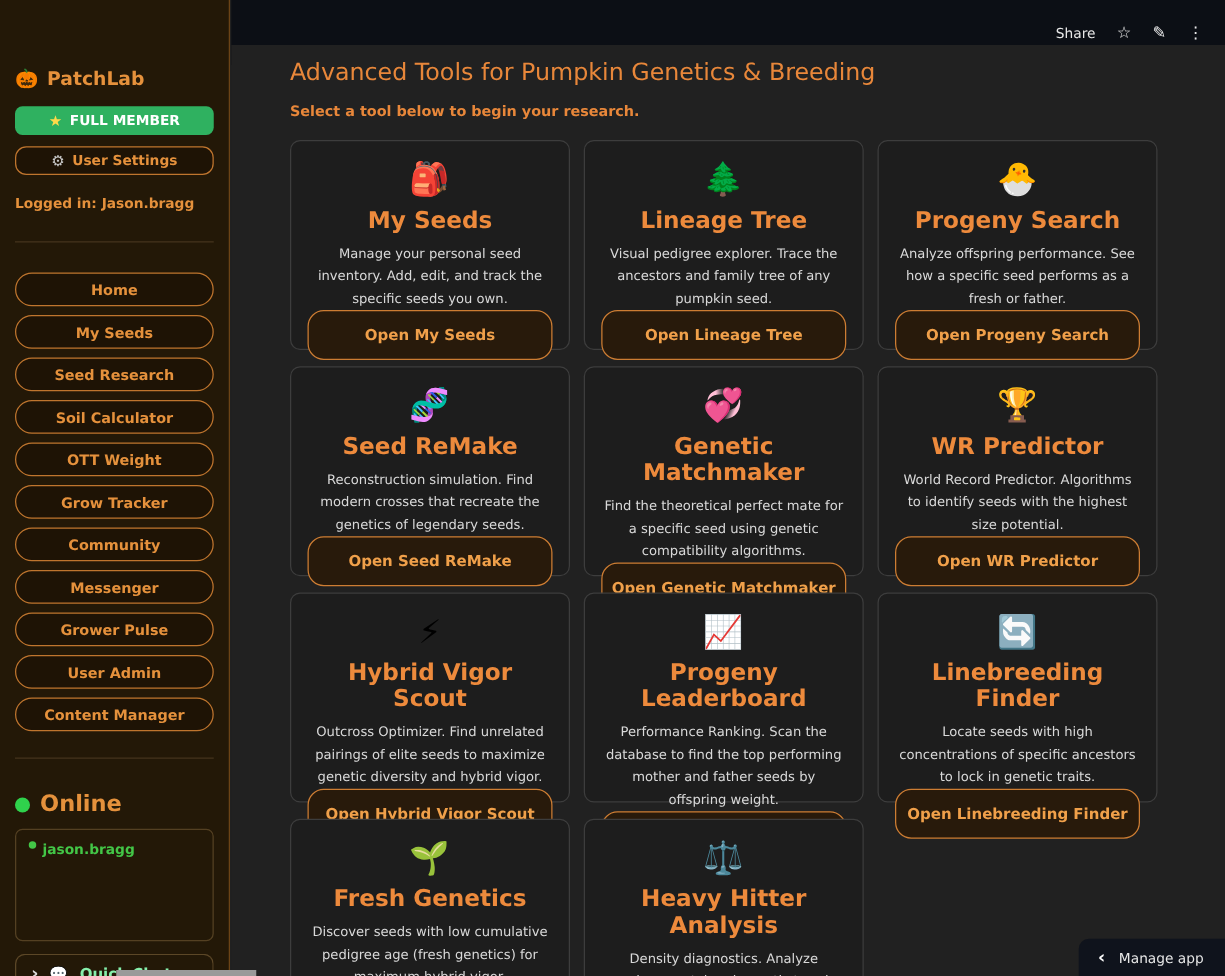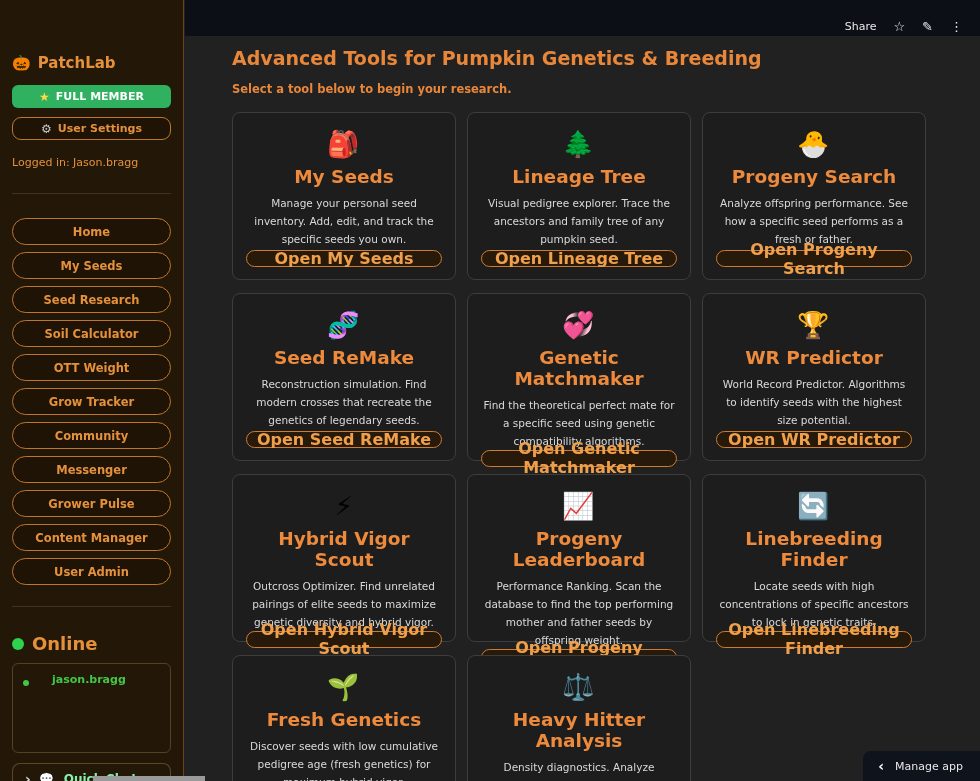--- a/index.html
+++ b/index.html
@@ -13,64 +13,64 @@
     color:#e5913c; font-weight:bold; font-size:15px; }
   .logo-emoji { font-size:15px; }
   .badge-btn { margin-top:13px; height:23px; width:100%; background:#2fb160;
     border:none; border-radius:6px; color:#ffffff; font-weight:bold; font-size:11px;
     display:flex; align-items:center; justify-content:center; gap:6px; cursor:pointer; }
   .badge-star { color:#ffd94a; font-size:12px; }
   .settings-btn { margin-top:9px; height:23px; width:100%; background:#1e1305;
     border:1px solid #bf752e; border-radius:9px; color:#e5913c; font-weight:bold;
     font-size:11px; display:flex; align-items:center; justify-content:center; gap:6px; cursor:pointer; }
   .gear { color:#c9c9c9; font-size:12px; }
-  .logged-in { margin-top:16px; color:#e5913c; font-weight:normal; font-size:11px; }
+  .logged-in { margin-top:16px; color:#e5913c; font-weight:bold; font-size:11px; }
   .divider { margin-top:24px; border-top:1px solid rgba(220,180,130,0.18); }
   .nav { margin-top:24px; }
   .nav-btn { height:27px; width:100%; background:#1e1305; border:1px solid #bf752e;
     border-radius:14px; color:#e5913c; font-weight:bold; font-size:11.5px;
     display:flex; align-items:center; justify-content:center; margin-bottom:7px; cursor:pointer; }
   .divider2 { margin-top:21px; border-top:1px solid rgba(220,180,130,0.18); }
   .online-row { margin-top:26px; display:flex; align-items:center; gap:8px; }
   .online-dot { width:12px; height:12px; border-radius:50%; background:#2fd24c; }
   .online-label { color:#e5913c; font-weight:bold; font-size:18px; }
   .users-box { margin-top:9px; height:90px; border:1px solid rgba(200,160,100,0.3);
     border-radius:6px; padding:9px 10px; }
-  .user-row { display:flex; align-items:flex-end; gap:23px; color:#43c647;
+  .user-row { display:flex; align-items:flex-start; gap:5px; color:#43c647;
     font-weight:bold; font-size:11px; }
   .user-dot { width:6px; height:6px; border-radius:50%; background:#43c647; }
   .quickchat { margin-top:10px; height:30px; border:1px solid rgba(200,160,100,0.35);
     border-bottom:none; border-radius:8px 8px 0 0; display:flex; align-items:center;
     gap:9px; padding-left:12px; cursor:pointer; }
   .qc-chevron { color:#dddddd; font-size:14px; font-weight:bold; }
   .qc-icon { font-size:12px; }
   .qc-label { color:#86efac; font-weight:bold; font-size:12px; }
 
   
   .topbar { position:absolute; left:185px; top:0; right:0; height:52px; background:#0c0f15;
     display:flex; align-items:center; justify-content:flex-end; gap:17px; padding-right:17px; }
   .share-label { color:#e8e8e8; font-size:11px; cursor:pointer; }
   .topbar .ticon { color:#e8e8e8; font-size:13px; cursor:pointer; line-height:1; }
 
   
   .content { position:absolute; left:185px; top:36px; right:0; bottom:0;
     background:#212121; padding:11px 0 0 47px; overflow:hidden; }
-  .page-title { color:#e8873a; font-weight:bold; font-size:19px; }
+  .page-title { color:#e8873a; font-weight:normal; font-size:19px; }
   .page-subtitle { margin-top:13px; color:#e8873a; font-weight:bold; font-size:11.5px; }
   .grid { margin-top:16px; display:grid; grid-template-columns:repeat(3,224px);
     grid-auto-rows:168px; gap:13px 11px; width:694px; }
   .card { background:#1d1d1d; border:1px solid #3d3d3d; border-radius:8px;
     display:flex; flex-direction:column; align-items:center; text-align:center;
     padding:10px 13px 12px; }
   .card-icon { font-size:26px; line-height:1.25; margin-top:5px; }
   .card-title { color:#ed8a3c; font-weight:bold; font-size:18.5px; margin-top:5px; }
   .card-desc { color:#d9d9d9; font-size:10.5px; line-height:1.72; margin-top:7px; }
-  .card-btn { margin-top:auto; width:100%; height:17px; border-radius:13px;
+  .card-btn { margin-top:auto; width:100%; height:40px; border-radius:13px;
     border:1px solid #cd7d33; background:#281a0b; color:#f0a04a; font-weight:bold;
-    font-size:16px; display:flex; align-items:center; justify-content:center; cursor:pointer;
+    font-size:12px; display:flex; align-items:center; justify-content:center; cursor:pointer;
     flex-shrink:0; }
 
   
   .manage-app { position:absolute; right:0; bottom:0; height:30px; background:#0f131c;
     border-radius:8px 0 0 0; display:flex; align-items:center; gap:11px;
     padding:0 17px 0 15px; cursor:pointer; }
   .manage-chevron { color:#ffffff; font-size:14px; font-weight:bold; line-height:1; }
   .manage-label { color:#e8e8e8; font-size:11px; }
   .hscroll-thumb { position:absolute; left:93px; bottom:0; width:112px; height:5px;
     background:#9a9a9a; }
@@ -96,22 +96,22 @@
   <div class="nav" id="nav">
       <div class="nav-btn">Home</div>
       <div class="nav-btn">My Seeds</div>
       <div class="nav-btn">Seed Research</div>
       <div class="nav-btn">Soil Calculator</div>
       <div class="nav-btn">OTT Weight</div>
       <div class="nav-btn">Grow Tracker</div>
       <div class="nav-btn">Community</div>
       <div class="nav-btn">Messenger</div>
       <div class="nav-btn">Grower Pulse</div>
+      <div class="nav-btn">User Admin</div>
       <div class="nav-btn">Content Manager</div>
-      <div class="nav-btn">User Admin</div>
     </div>
   <div class="divider2"></div>
   <div class="online-row">
     <span class="online-dot"></span>
     <span class="online-label">Online</span>
   </div>
   <div class="users-box" id="users-box">
       <div class="user-row">
         <span class="user-dot"></span>
         <span>jason.bragg</span>

